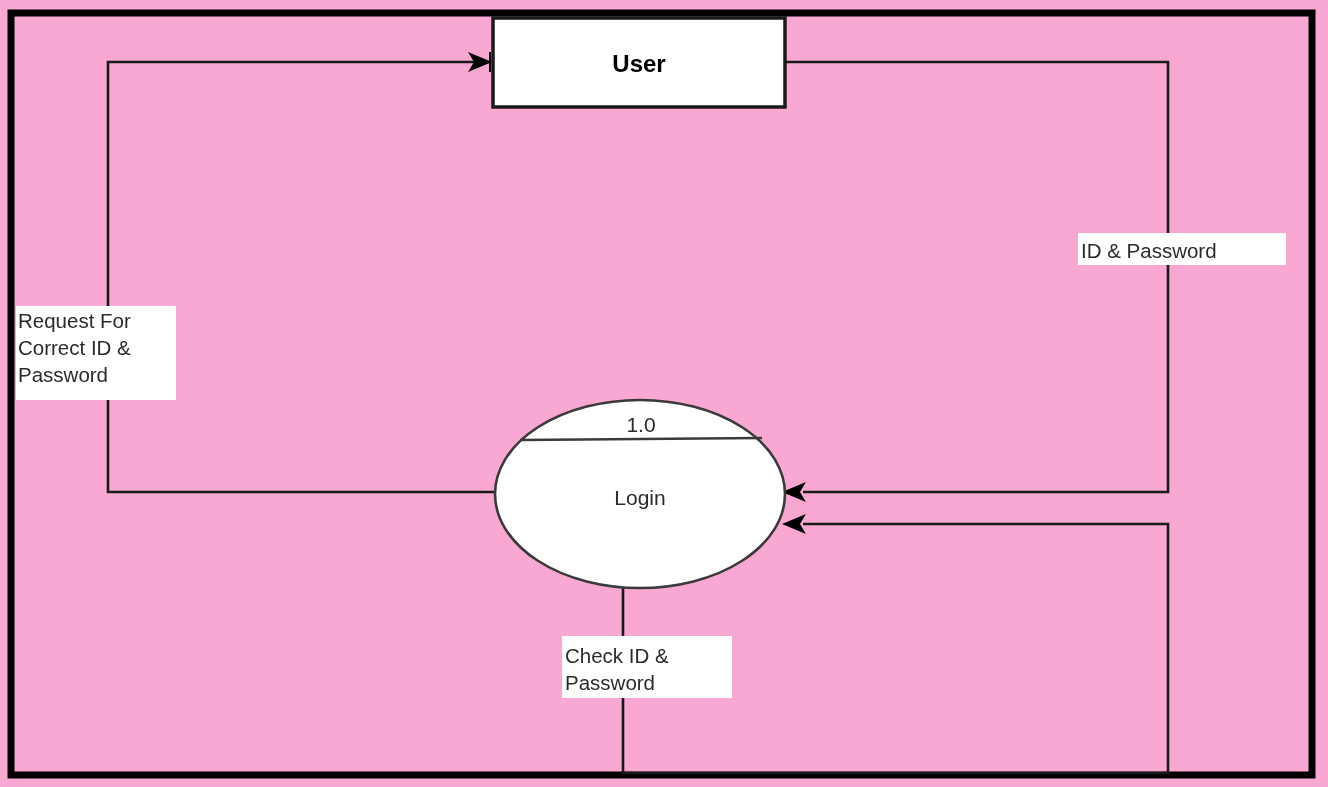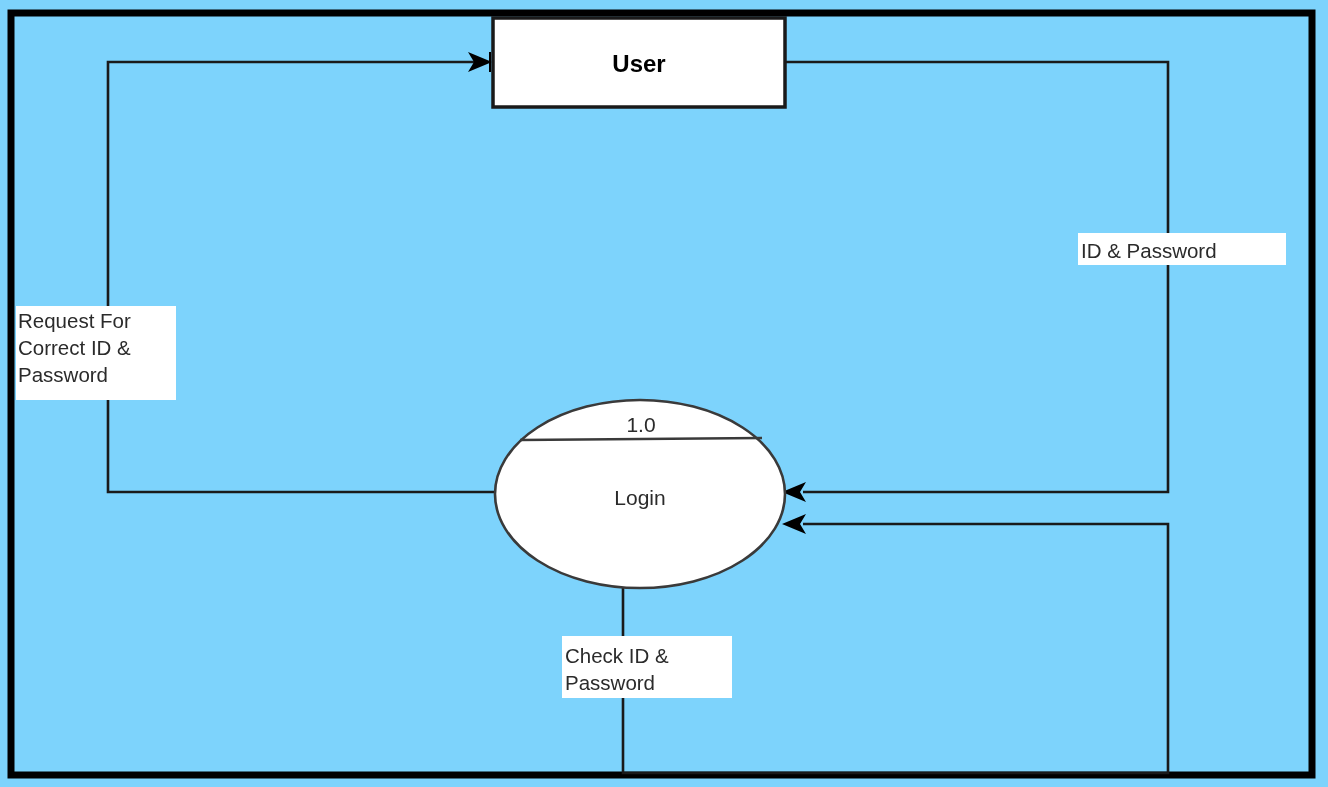--- a/index.html
+++ b/index.html
@@ -8,21 +8,21 @@
     padding: 0;
     background: #ffffff;
   }
   body {
     font-family: "Liberation Sans", sans-serif;
   }
   #canvas {
     position: relative;
     width: 1328px;
     height: 787px;
-    background: #7dd3fc;
+    background: #f9a8d4;
     overflow: hidden;
   }
   #diagram-svg {
     position: absolute;
     left: 0;
     top: 0;
     width: 1328px;
     height: 787px;
     display: block;
   }

